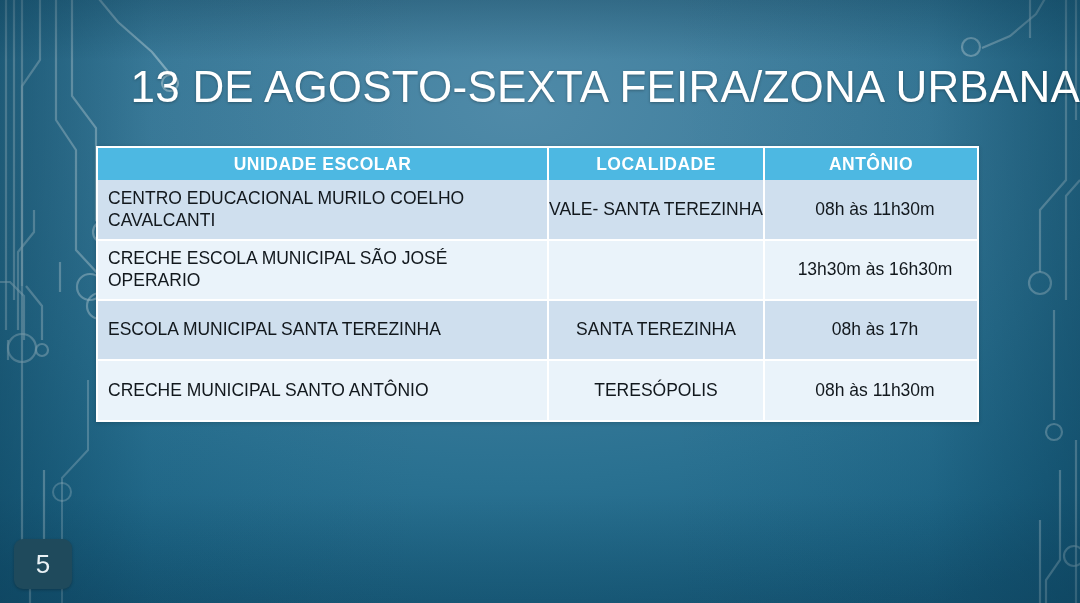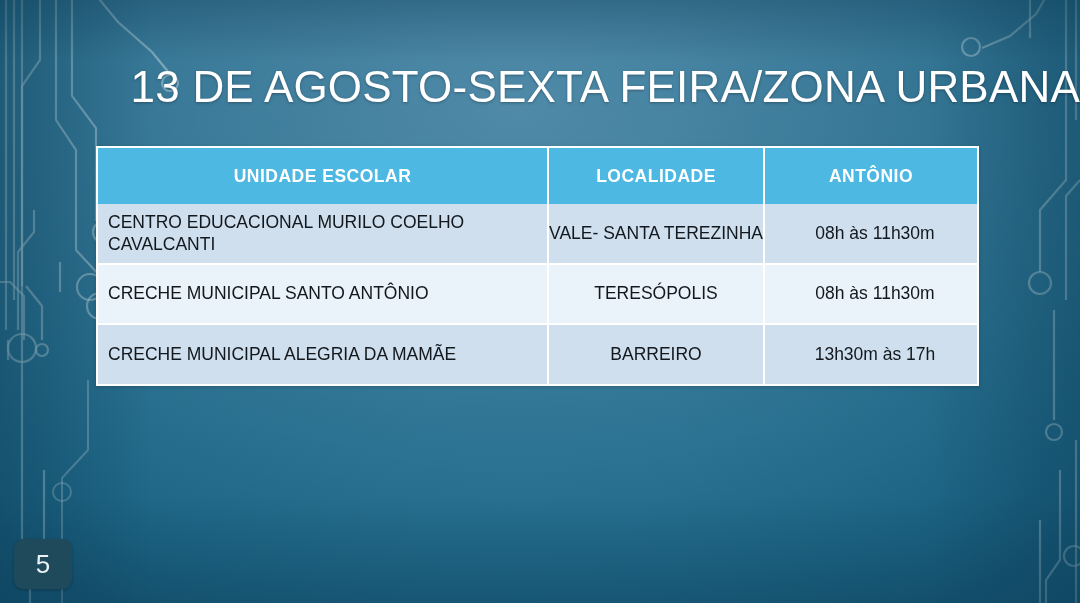--- a/index.html
+++ b/index.html
@@ -54,21 +54,21 @@
   col.c-unit { width:450px; }
   col.c-local { width:216px; }
   col.c-hora  { width:213px; }
 
   thead th {
     background:#4db8e2;
     color:#ffffff;
     font-size:17.5px;
     font-weight:bold;
     letter-spacing:0.5px;
-    height:56px;
+    height:32px;
     text-align:center;
     border-right:2px solid #ffffff;
     vertical-align:middle;
   }
   thead th:last-child { border-right:none; }
 
   tbody td {
     font-size:17.5px;
     color:#12181d;
     height:60px;
@@ -172,28 +172,33 @@
           <th>ANTÔNIO</th>
         </tr>
       </thead>
       <tbody>
         <tr class="odd">
           <td class="unit">CENTRO EDUCACIONAL MURILO COELHO CAVALCANTI</td>
           <td class="local">VALE- SANTA TEREZINHA</td>
           <td class="hora">08h às 11h30m</td>
         </tr>
         <tr class="even">
+          <td class="unit">CRECHE ESCOLA MUNICIPAL SÃO JOSÉ OPERARIO</td>
+          <td class="local"></td>
+          <td class="hora">13h30m às 16h30m</td>
+        </tr>
+        <tr class="odd">
+          <td class="unit">ESCOLA MUNICIPAL SANTA TEREZINHA</td>
+          <td class="local">SANTA TEREZINHA</td>
+          <td class="hora">08h às 17h</td>
+        </tr>
+        <tr class="even">
           <td class="unit">CRECHE MUNICIPAL SANTO ANTÔNIO</td>
           <td class="local">TERESÓPOLIS</td>
           <td class="hora">08h às 11h30m</td>
         </tr>
-        <tr class="odd">
-          <td class="unit">CRECHE MUNICIPAL ALEGRIA DA MAMÃE</td>
-          <td class="local">BARREIRO</td>
-          <td class="hora">13h30m às 17h</td>
-        </tr>
       </tbody>
     </table>
   </div>
 
   <div id="page-badge">5</div>
 
 </div>
 
 </body></html>

